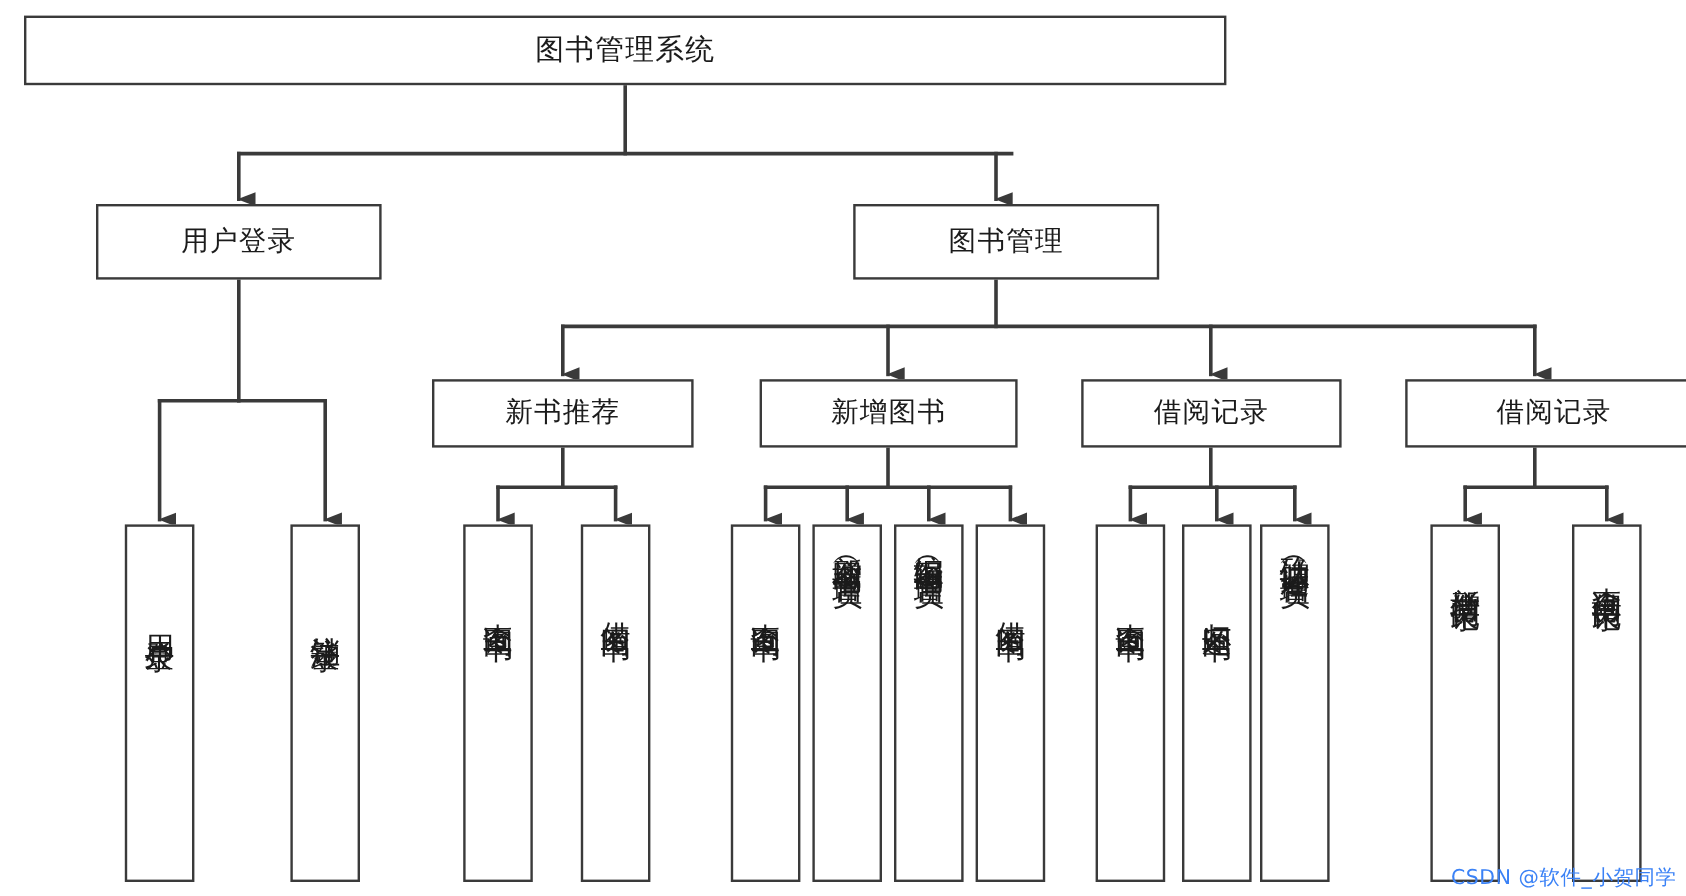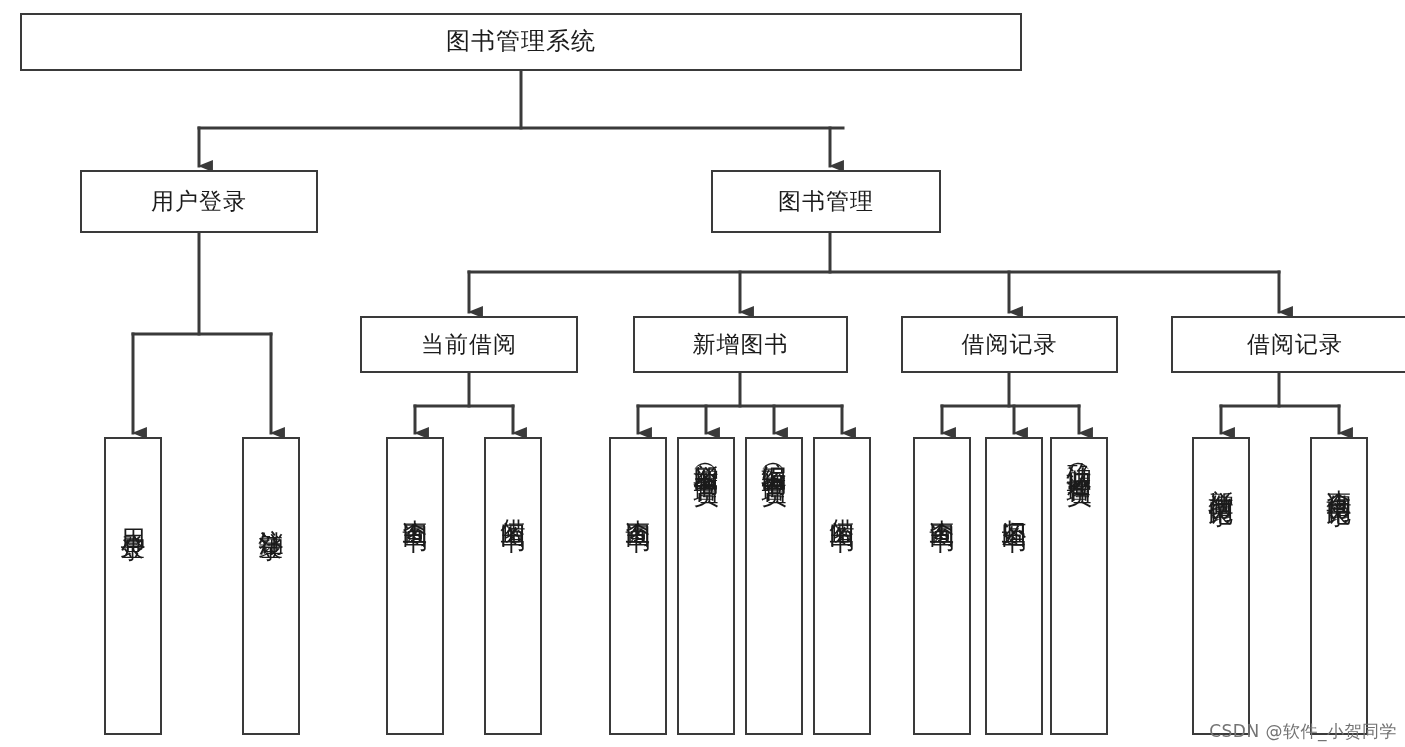--- a/index.html
+++ b/index.html
@@ -62,21 +62,21 @@
     letter-spacing: 3px;
     line-height: 1.0;
     margin: 0 auto;
     white-space: nowrap;
   }
   .watermark {
     position: absolute;
     right: 8px;
     bottom: 4px;
     font-size: 17px;
-    color: #737373;
+    color: #3b82f6;
     white-space: nowrap;
     letter-spacing: 0.5px;
   }
 </style>
 </head>
 <body>
 
 <div id="canvas">
 
   <svg class="edges" viewBox="0 0 1405 747" xmlns="http://www.w3.org/2000/svg">
@@ -133,26 +133,26 @@
     </g>
   </svg>
 
   <div class="node h root" style="left:20px; top:13px; width:1002px; height:58px;">
     <span class="label">图书管理系统</span>
   </div>
 
   <div class="node h" style="left:80px; top:170px; width:238px; height:63px;">
     <span class="label">用户登录</span>
   </div>
-  <div class="node h" style="left:711px; top:170px; width:230px; height:63px;">
+  <div class="node h" style="left:711px; top:170px; width:255px; height:63px;">
     <span class="label">图书管理</span>
   </div>
 
   <div class="node h" style="left:360px; top:316px; width:218px; height:57px;">
-    <span class="label">当前借阅</span>
+    <span class="label">新书推荐</span>
   </div>
   <div class="node h" style="left:633px; top:316px; width:215px; height:57px;">
     <span class="label">新增图书</span>
   </div>
   <div class="node h" style="left:901px; top:316px; width:217px; height:57px;">
     <span class="label">借阅记录</span>
   </div>
   <div class="node h" style="left:1171px; top:316px; width:248px; height:57px;">
     <span class="label">借阅记录</span>
   </div>

